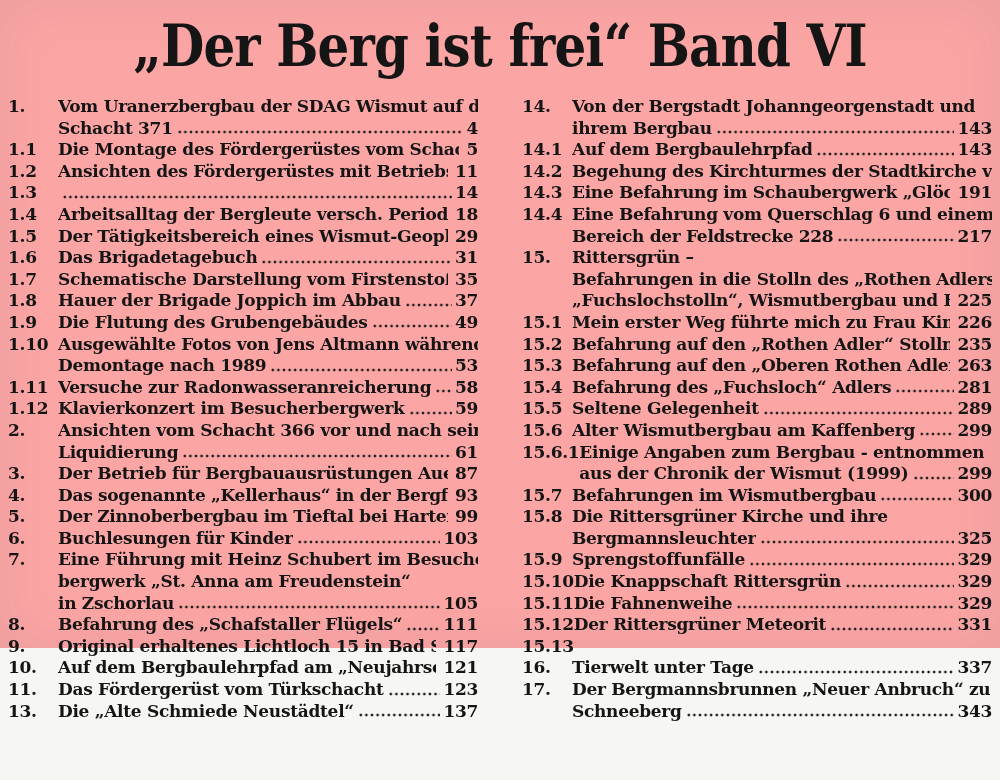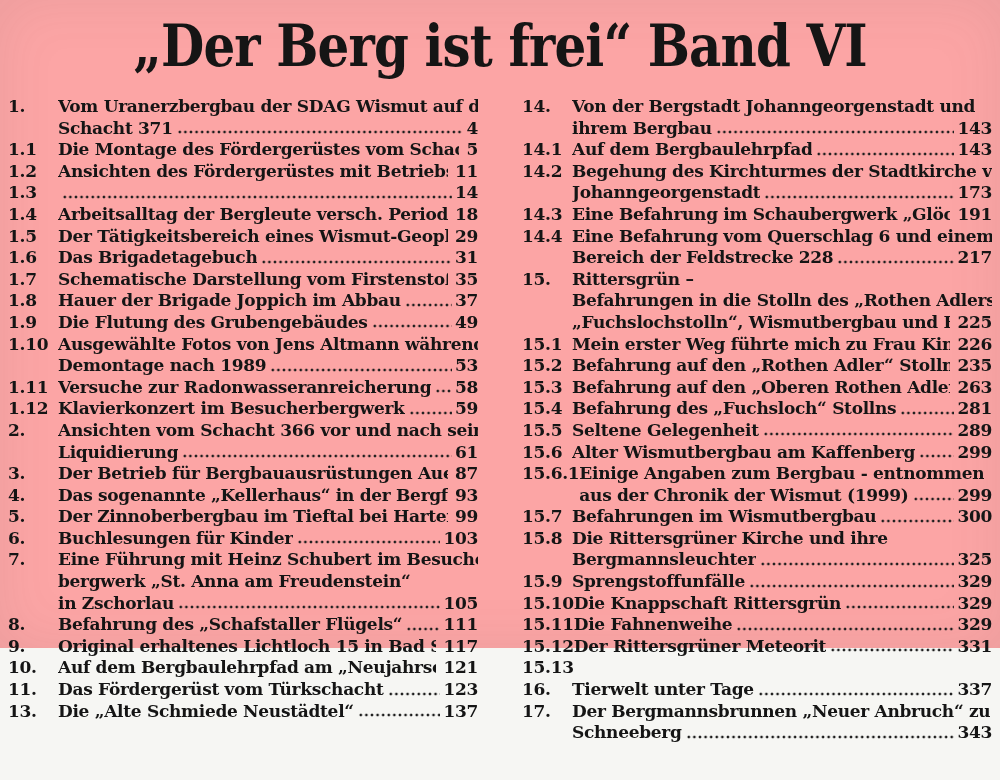--- a/index.html
+++ b/index.html
@@ -343,25 +343,20 @@
               <span class="pg">143</span>
             </div>
           </div>
         </div>
         <div class="entry">
           <span class="num">14.2</span>
           <div class="lines">
             <div class="line">
               <span class="txt">Begehung des Kirchturmes der Stadtkirche von</span>
             </div>
-            <div class="line">
-              <span class="txt">Johanngeorgenstadt</span>
-              <span class="leader"></span>
-              <span class="pg">173</span>
-            </div>
           </div>
         </div>
         <div class="entry">
           <span class="num">14.3</span>
           <div class="lines">
             <div class="line">
               <span class="txt">Eine Befahrung im Schaubergwerk „Glöckl“</span>
               <span class="leader"></span>
               <span class="pg">191</span>
             </div>
@@ -423,21 +418,21 @@
               <span class="txt">Befahrung auf den „Oberen Rothen Adler“ Stolln</span>
               <span class="leader nodots"></span>
               <span class="pg">263</span>
             </div>
           </div>
         </div>
         <div class="entry">
           <span class="num">15.4</span>
           <div class="lines">
             <div class="line">
-              <span class="txt">Befahrung des „Fuchsloch“ Stollns</span>
+              <span class="txt">Befahrung des „Fuchsloch“ Adlers</span>
               <span class="leader"></span>
               <span class="pg">281</span>
             </div>
           </div>
         </div>
         <div class="entry">
           <span class="num">15.5</span>
           <div class="lines">
             <div class="line">
               <span class="txt">Seltene Gelegenheit</span>

